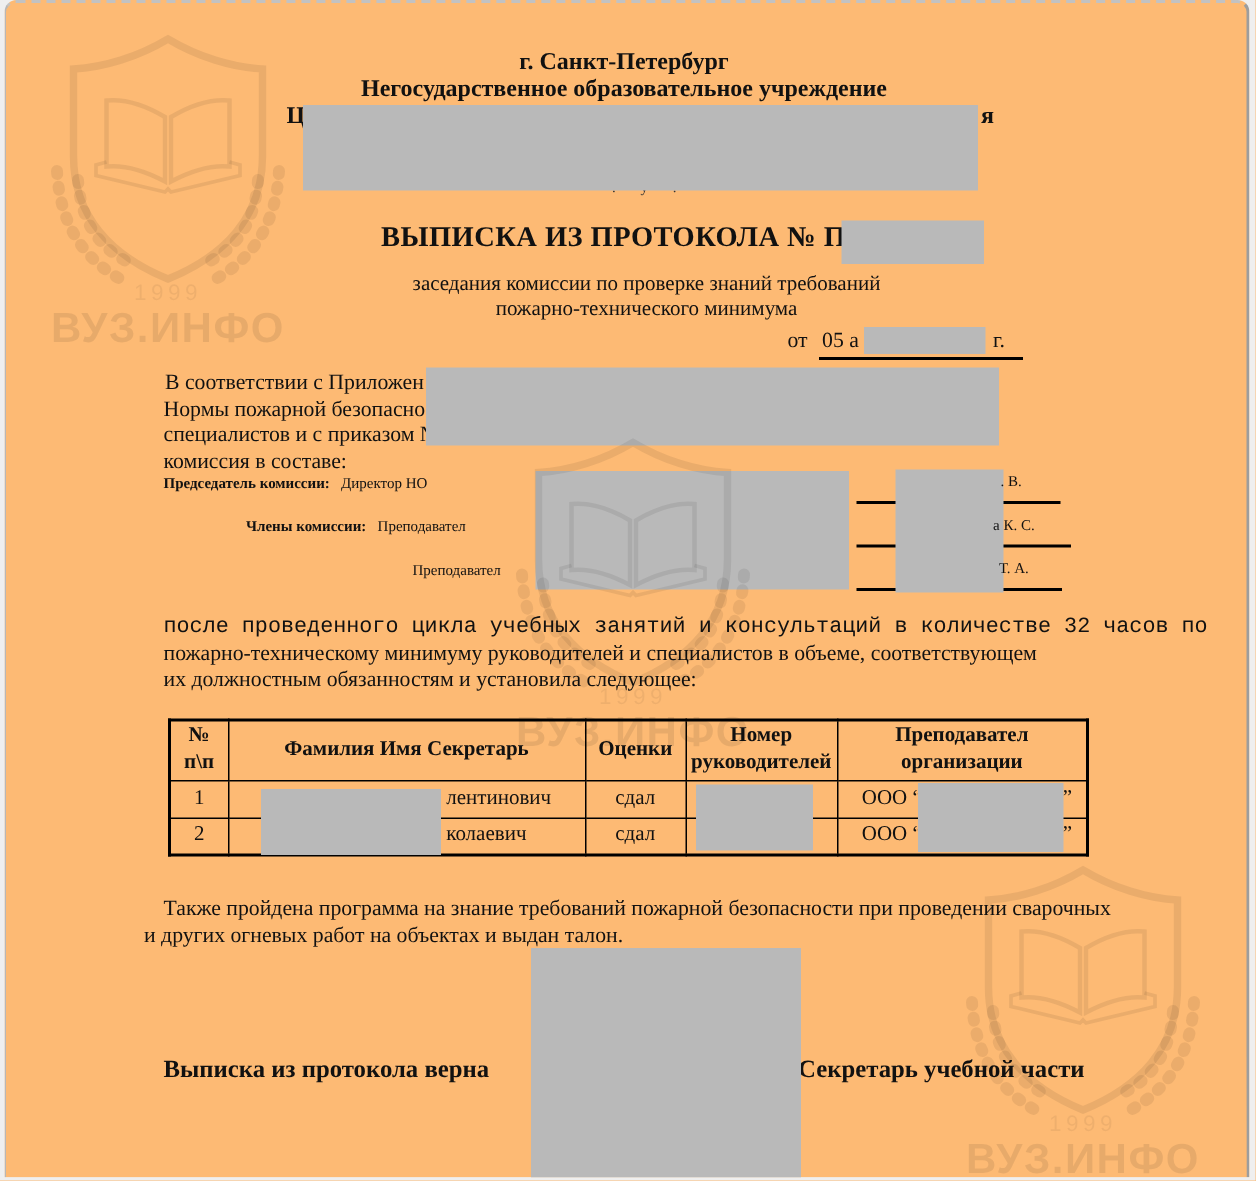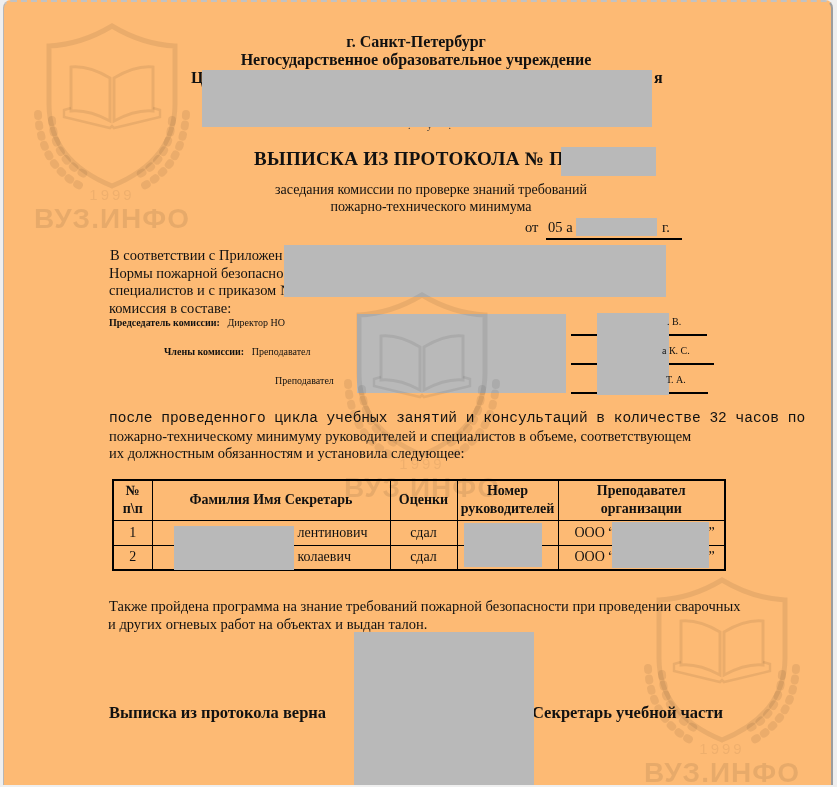--- a/index.html
+++ b/index.html
@@ -171,21 +171,21 @@
         </tr>
       </tbody>
     </table>
   </div>
 
   <div class="redact" style="left:170px; top:524px; width:120px; height:44px;"></div>
   <div class="redact" style="left:460px; top:521px; width:78px; height:44px;"></div>
   <div class="redact" style="left:608px; top:520px; width:97px; height:46px;"></div>
 
   <div class="abs body-txt" style="left:105px; top:596px;">Также пройдена программа на знание требований пожарной безопасности при проведении сварочных</div>
-  <div class="abs body-txt" style="left:104px; top:614px;font-family:Liberation Serif, serif;">и других огневых работ на объектах и выдан талон.</div>
+  <div class="abs body-txt" style="left:92px; top:614px;font-family:Liberation Serif, serif;">и других огневых работ на объектах и выдан талон.</div>
 
   <div class="redact" style="left:350px; top:630px; width:180px; height:157px;"></div>
 
   <div class="abs sig" style="left:105px; top:701px;">Выписка из протокола верна</div>
   <div class="abs sig" style="left:528px; top:701px;">Секретарь учебной части</div>
 
   <svg class="wm" style="left:18px; top:16px;" viewBox="0 0 180 215">
     <path class="ln" stroke-width="5" d="M90 8 C70 20 47 27 27 28 L27 86 C27 127 53 153 90 168 C127 153 153 127 153 86 L153 28 C133 27 110 20 90 8 Z"></path>
     <path class="ln" stroke-width="3" d="M88 60 C73 51 59 48 49 49 L49 93 C59 92 73 95 88 103 Z M92 60 C107 51 121 48 131 49 L131 93 C121 92 107 95 92 103 Z"></path>
     <path class="ln" stroke-width="2.5" d="M49 90 L42 92 L42 99 L88 110 L90 108 L92 110 L138 99 L138 92 L131 90"></path>

